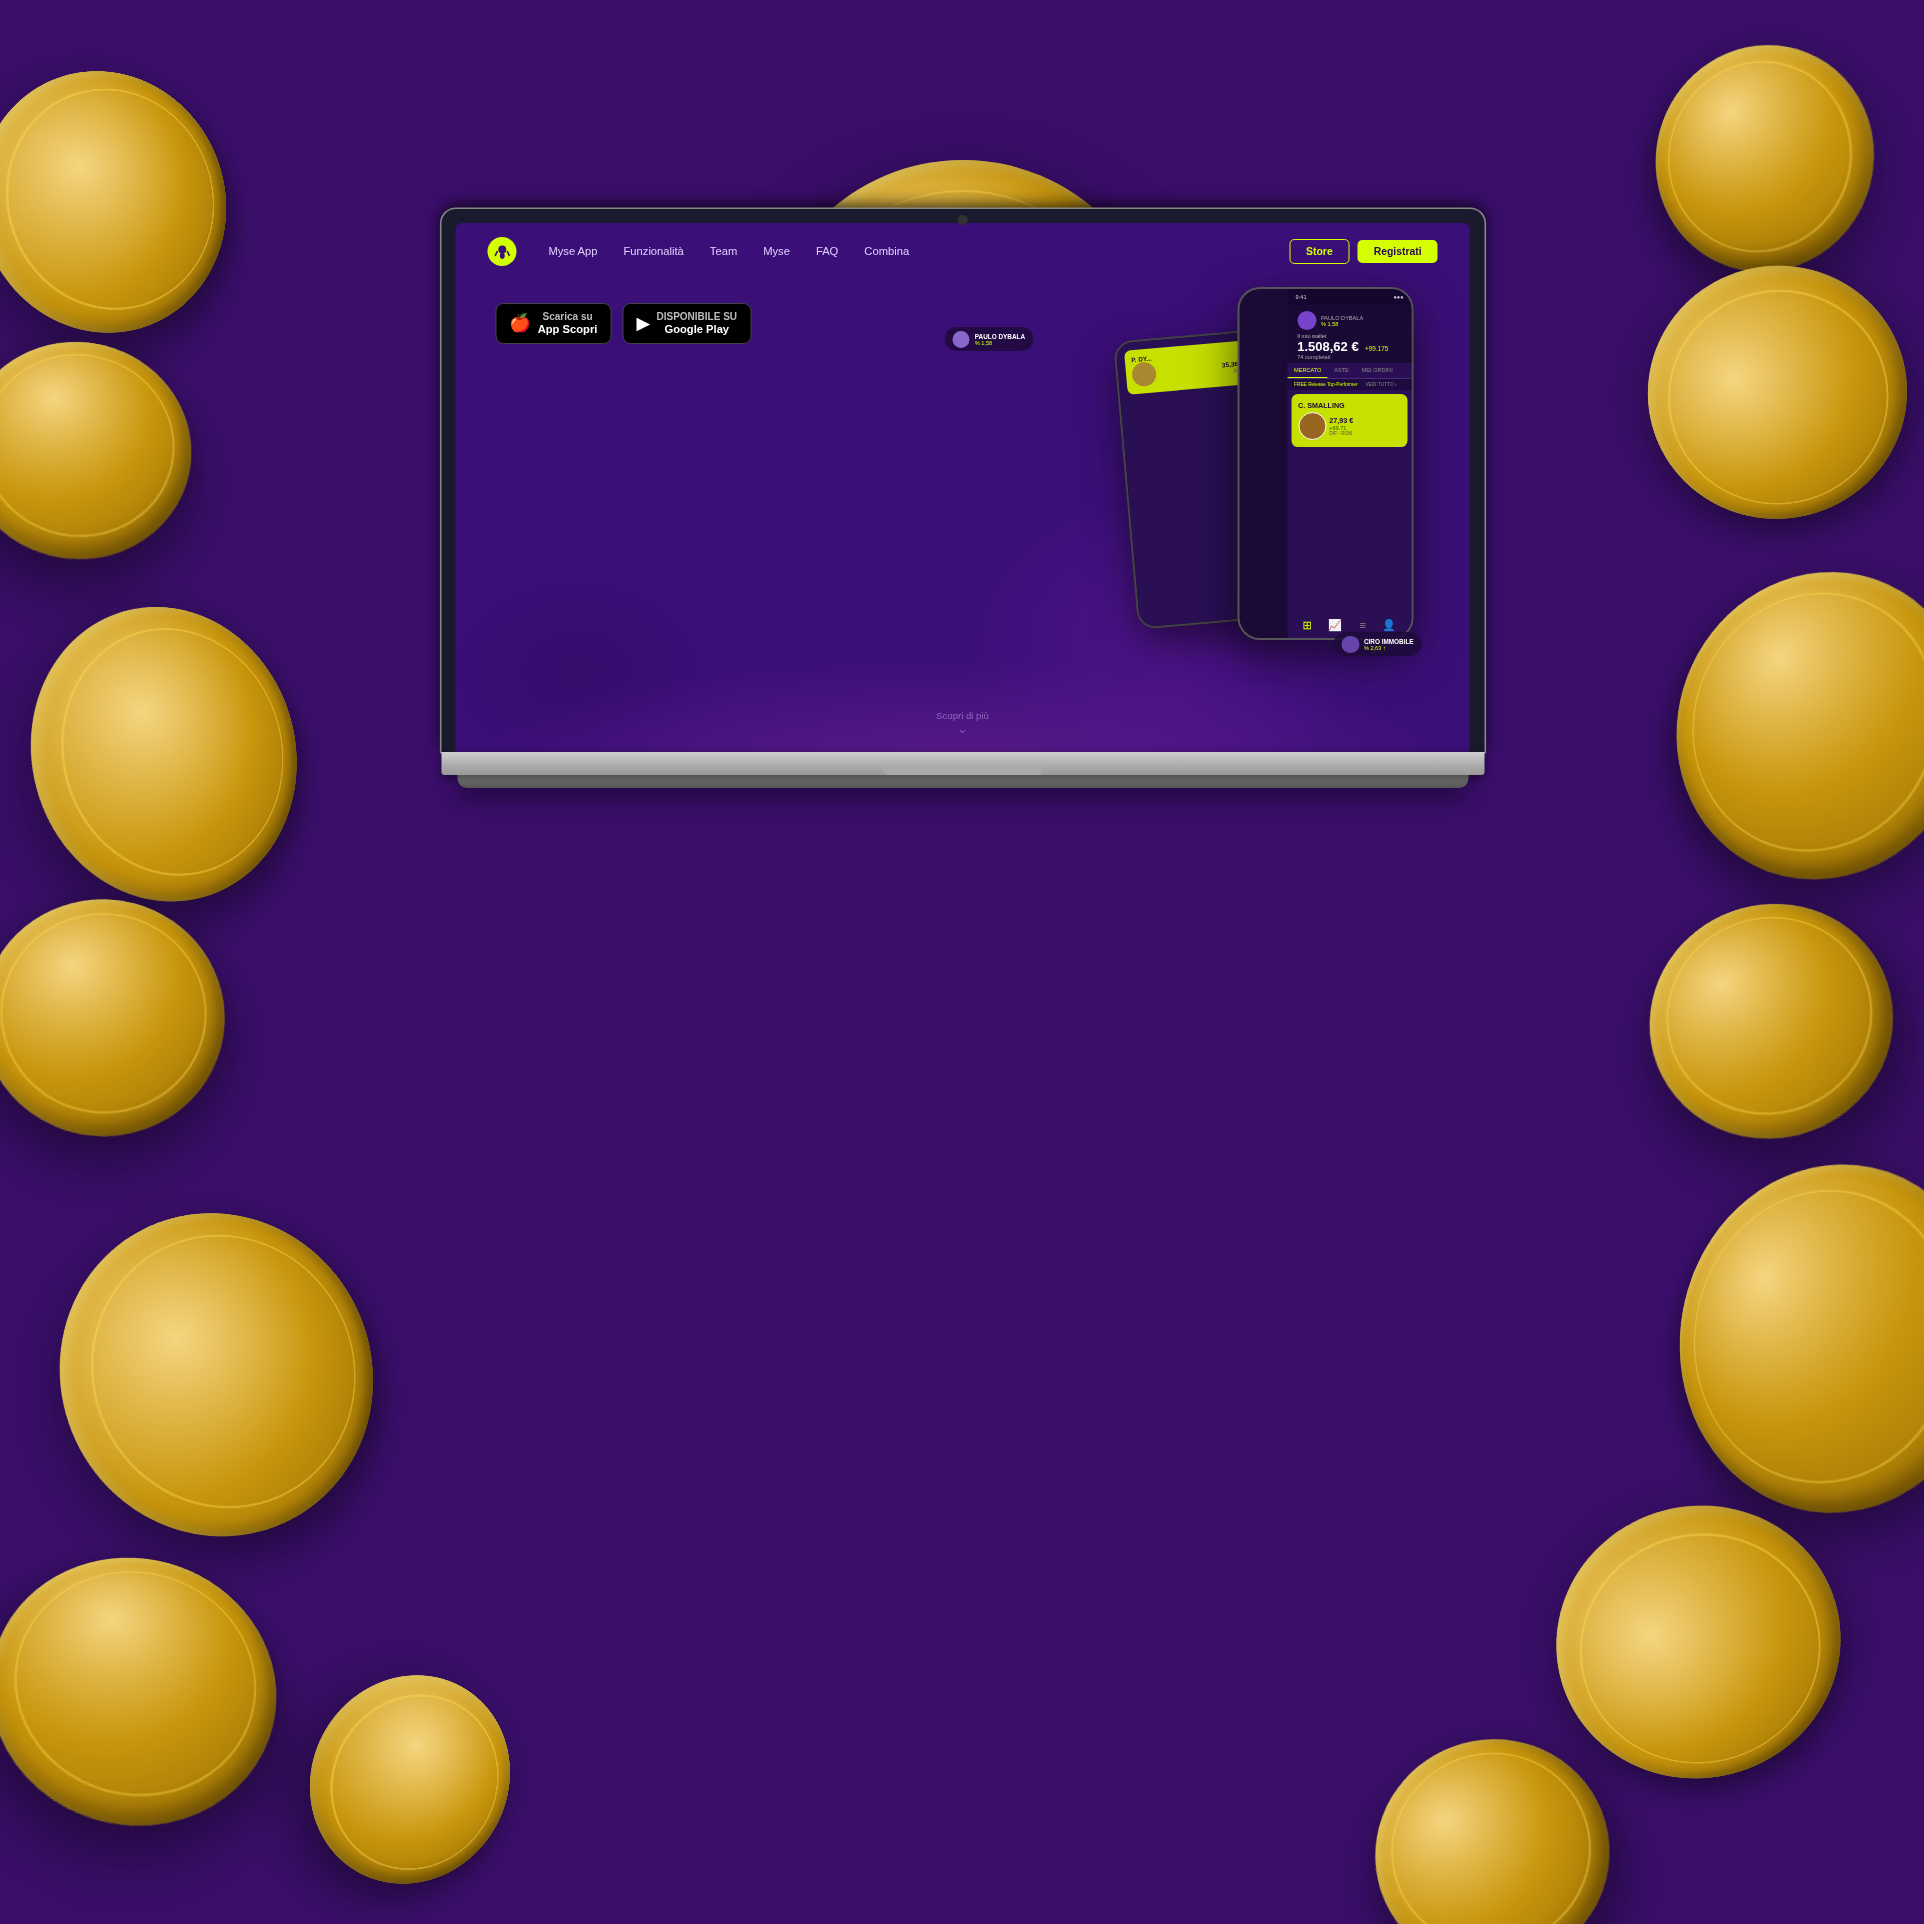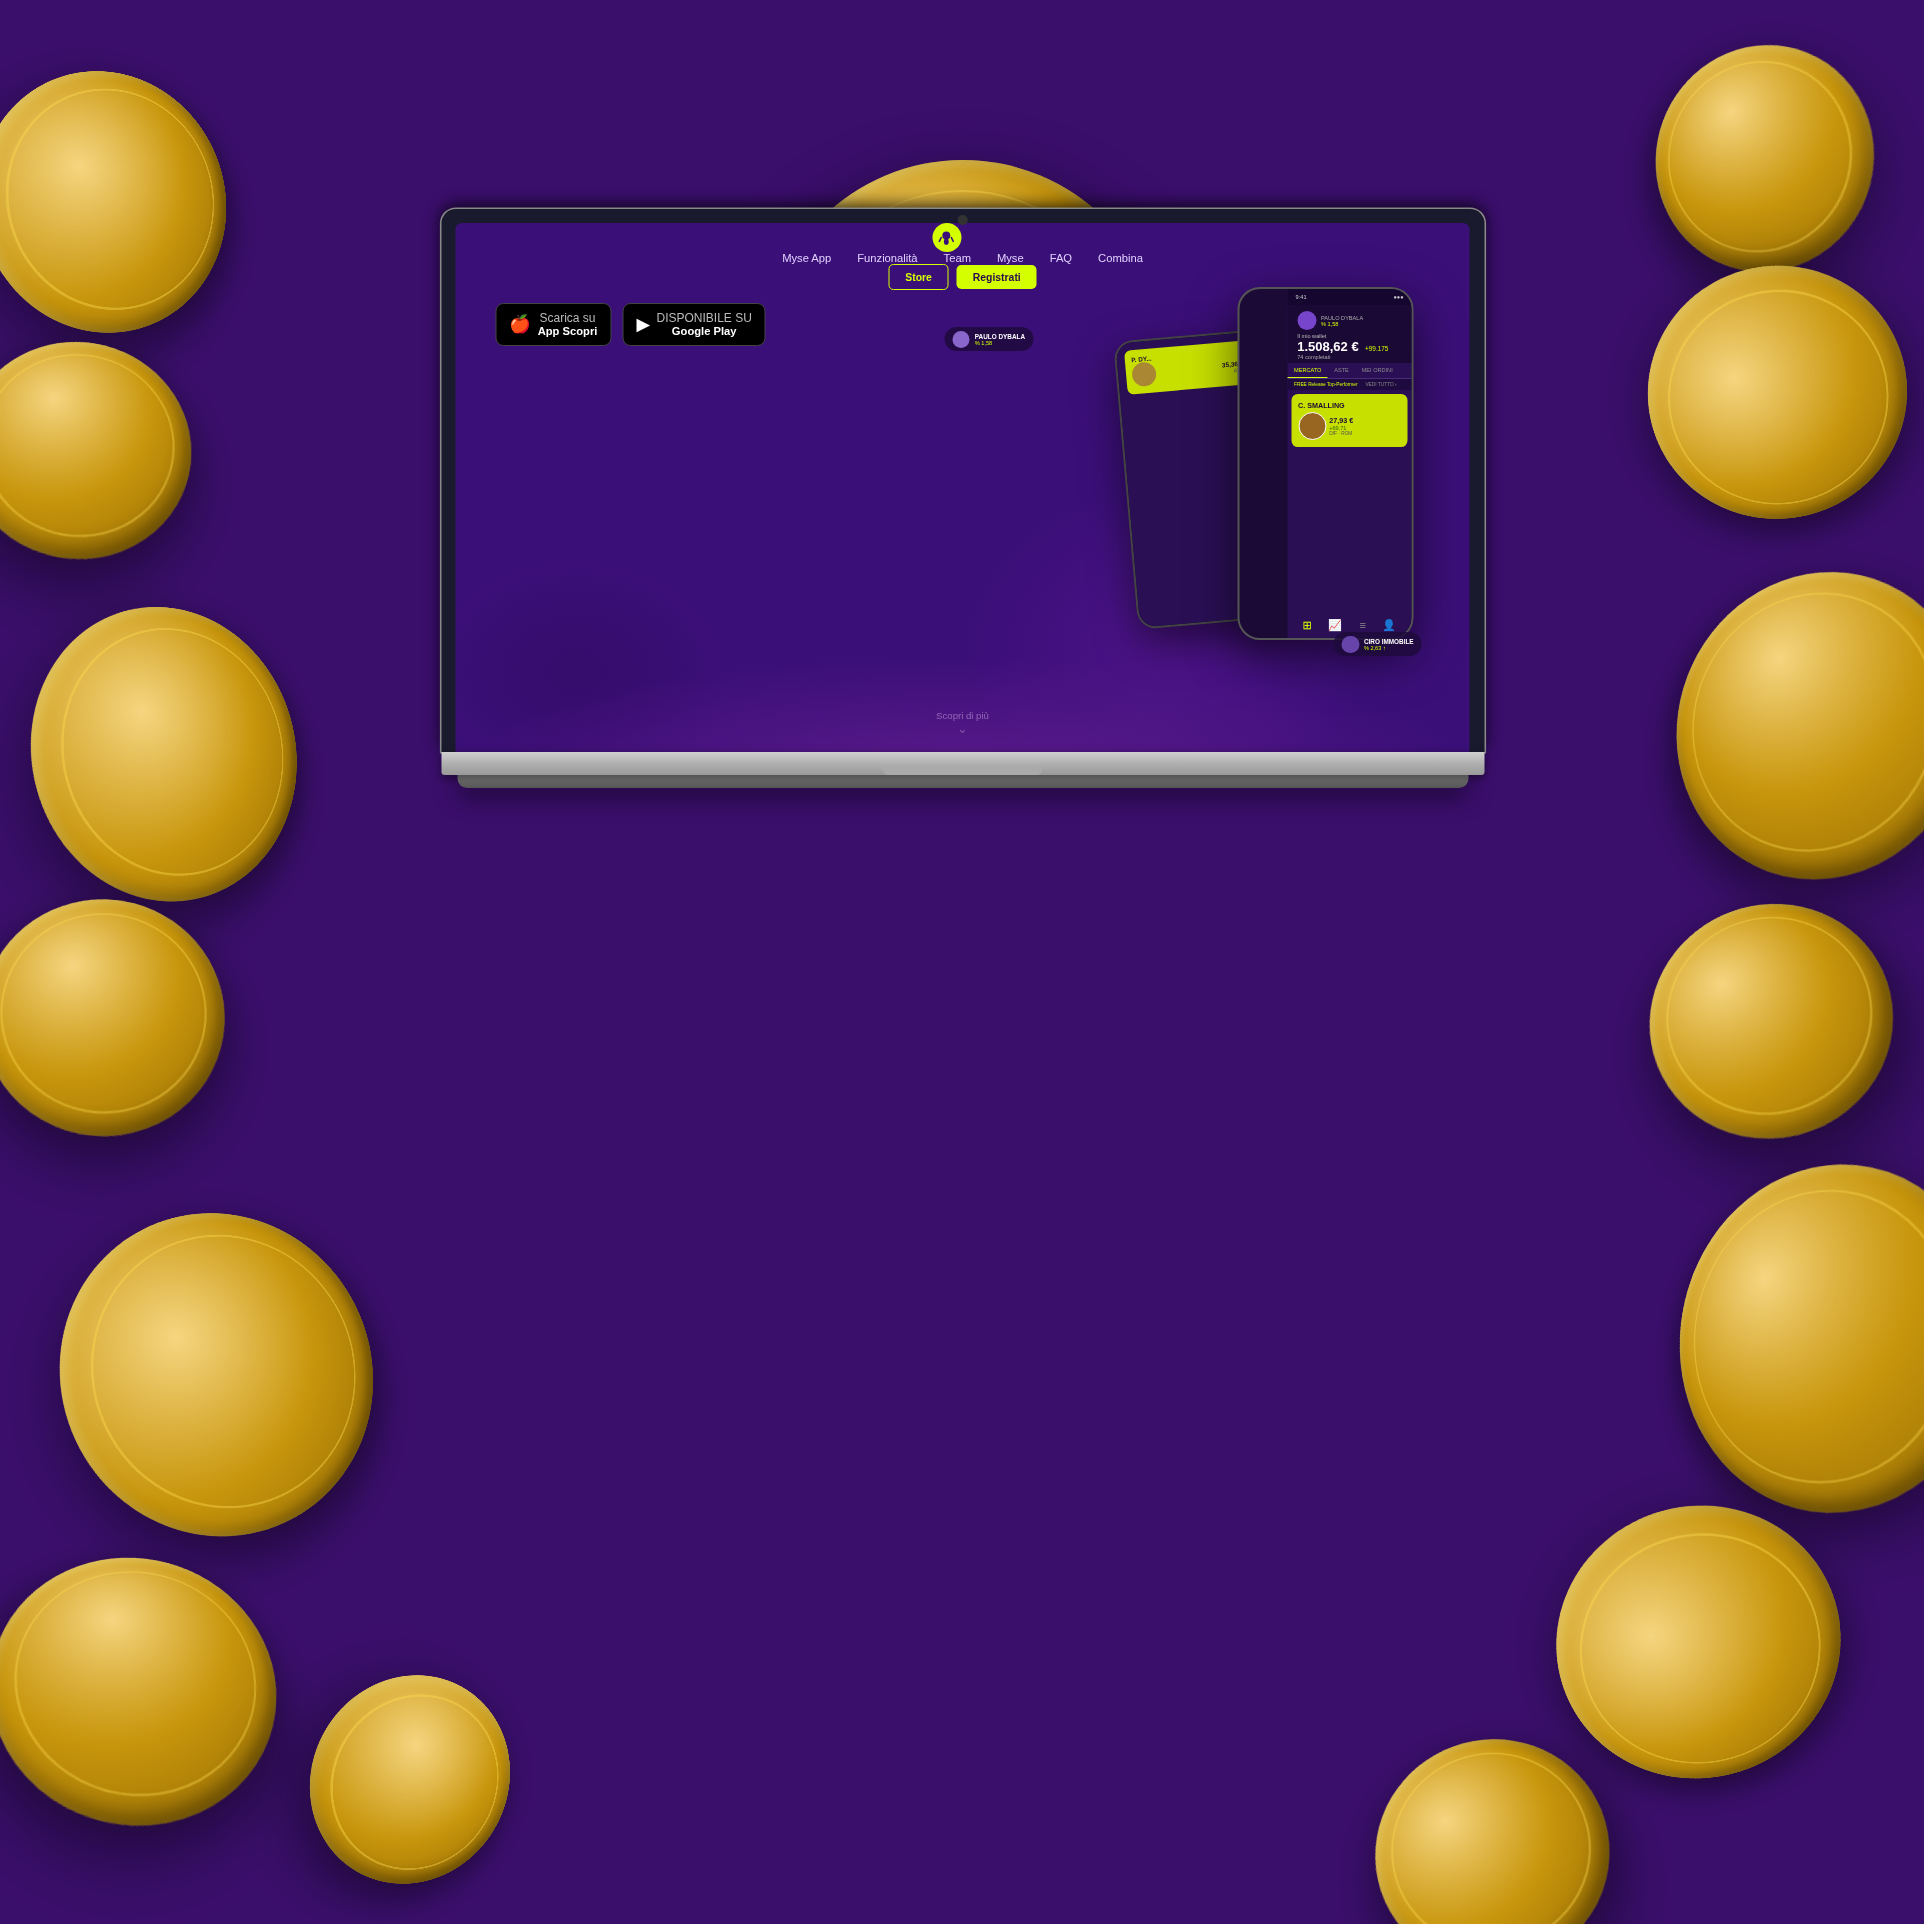--- a/index.html
+++ b/index.html
@@ -181,21 +181,20 @@
     }
 
     
     .navbar {
       display: flex;
       align-items: center;
       padding: 0 32px;
       height: 56px;
       position: relative;
       z-index: 10;
-      flex-direction: column;
     }
 
     .logo {
       display: flex;
       align-items: center;
       margin-right: 32px;
     }
 
     .logo-icon {
       width: 29px;
@@ -308,23 +307,24 @@
       gap: 6.4px;
       cursor: pointer;
       color: white;
     }
 
     .app-btn-icon {
       font-size: 17.6px;
     }
 
     .app-btn-text-small {
-      font-size: 12px;
+      font-size: 10px;
       color: #bbb;
       line-height: 1.2;
+      font-weight: bold;
     }
 
     .app-btn-text-big {
       font-size: 11.2px;
       font-weight: bold;
       color: #fff;
       line-height: 1.2;
     }
 
     .scroll-down {

